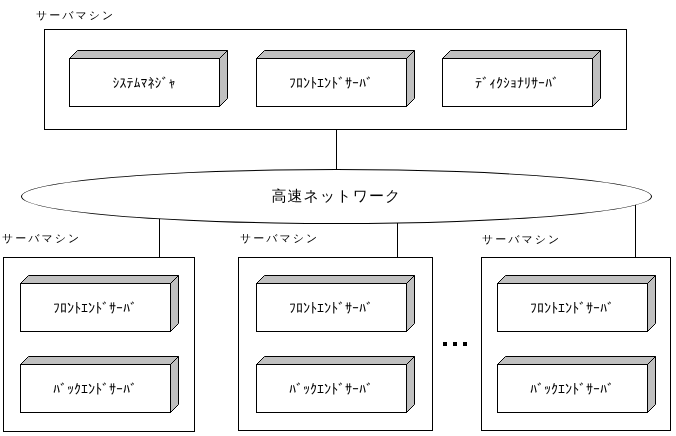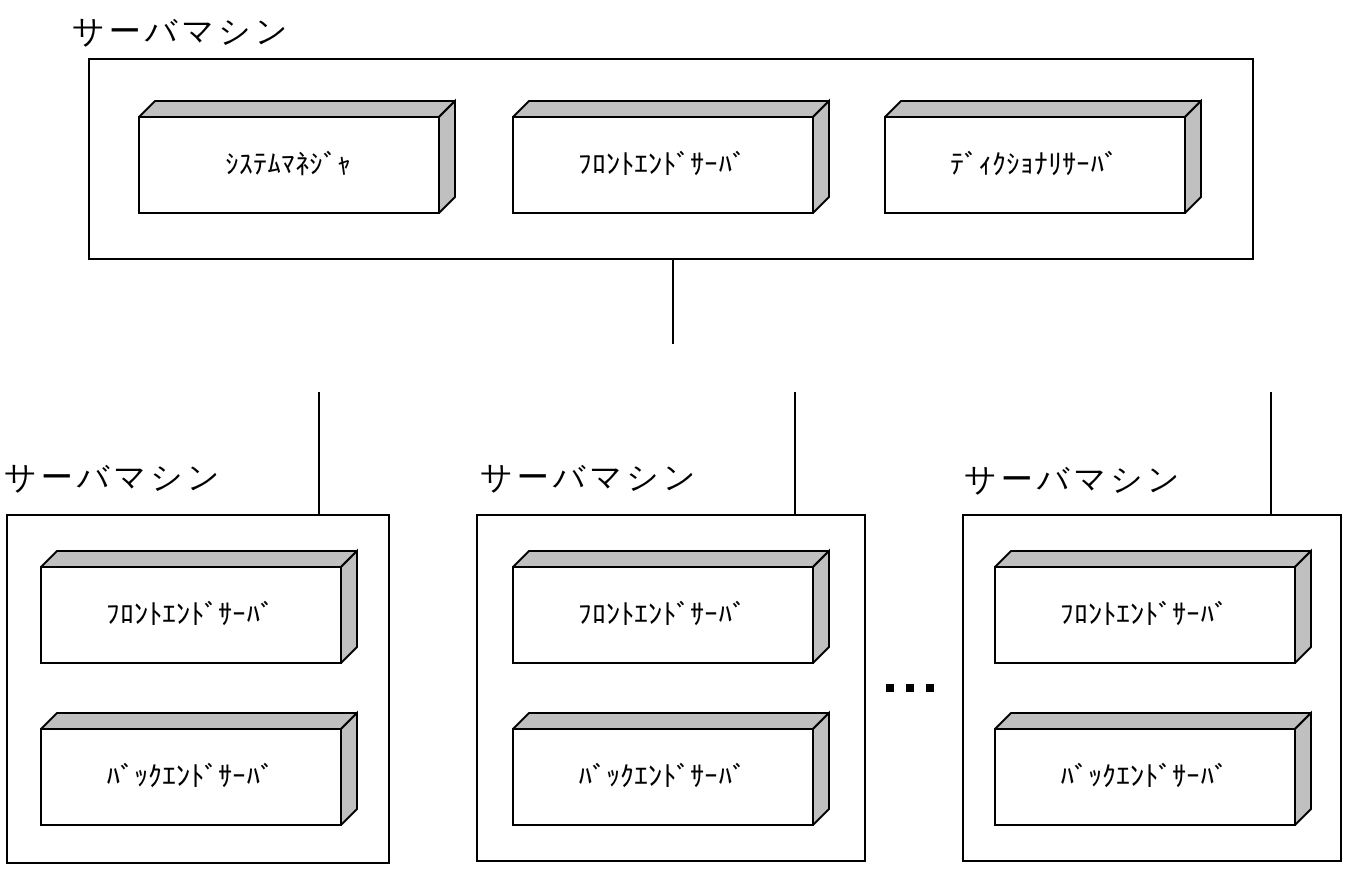--- a/index.html
+++ b/index.html
@@ -8,21 +8,21 @@
     background:var(--bg,#fff);
     font-family:"DejaVu Sans","Liberation Sans",sans-serif;
     color:var(--line,#000);
     overflow:hidden;
   }
   .vline { position:absolute; width:1px; background:var(--line,#000); }
   .machine-box {
     position:absolute; border:1px solid var(--line,#000); background:transparent;
   }
   .machine-label {
-    position:absolute; font-size:16px; letter-spacing:2px; white-space:nowrap;
+    position:absolute; font-size:11px; letter-spacing:2px; white-space:nowrap;
     line-height:17px;
   }
   .net-ellipse {
     position:absolute; left:21px; top:169px; width:629px; height:53px;
     border:1px solid var(--line,#000); border-radius:50%;
     background:var(--front,#fff);
     display:flex; align-items:center; justify-content:center;
   }
   .net-ellipse span { font-size:15px; letter-spacing:1px; }
   .box3d { position:absolute; }
@@ -39,20 +39,23 @@
 </head>
 <body>
 
 <div id="canvas">
 
   <div class="vline" style="left:336px; top:130px; height:42px;"></div>
   <div class="vline" style="left:159px; top:196px; height:61px;"></div>
   <div class="vline" style="left:397px; top:196px; height:61px;"></div>
   <div class="vline" style="left:635px; top:196px; height:62px;"></div>
 
+  <div class="net-ellipse">
+    <span>高速ネットワーク</span>
+  </div>
 
   <div class="machine-label" style="left:36px; top:7px;">サーバマシン</div>
   <div class="machine-box" style="left:44px; top:29px; width:581px; height:99px;"></div>
 
   <svg class="box3d" style="left:69px; top:49px;" width="159" height="58" viewBox="0 0 159 58">
     <polygon class="shade" points="0.5,9.5 8.5,1.5 158.5,1.5 150.5,9.5"></polygon>
     <polygon class="shade" points="150.5,9.5 158.5,1.5 158.5,49.5 150.5,57.5"></polygon>
     <rect class="front" x="0.5" y="9.5" width="150" height="48"></rect>
     <text x="75" y="34">ｼｽﾃﾑﾏﾈｼﾞｬ</text>
   </svg>

